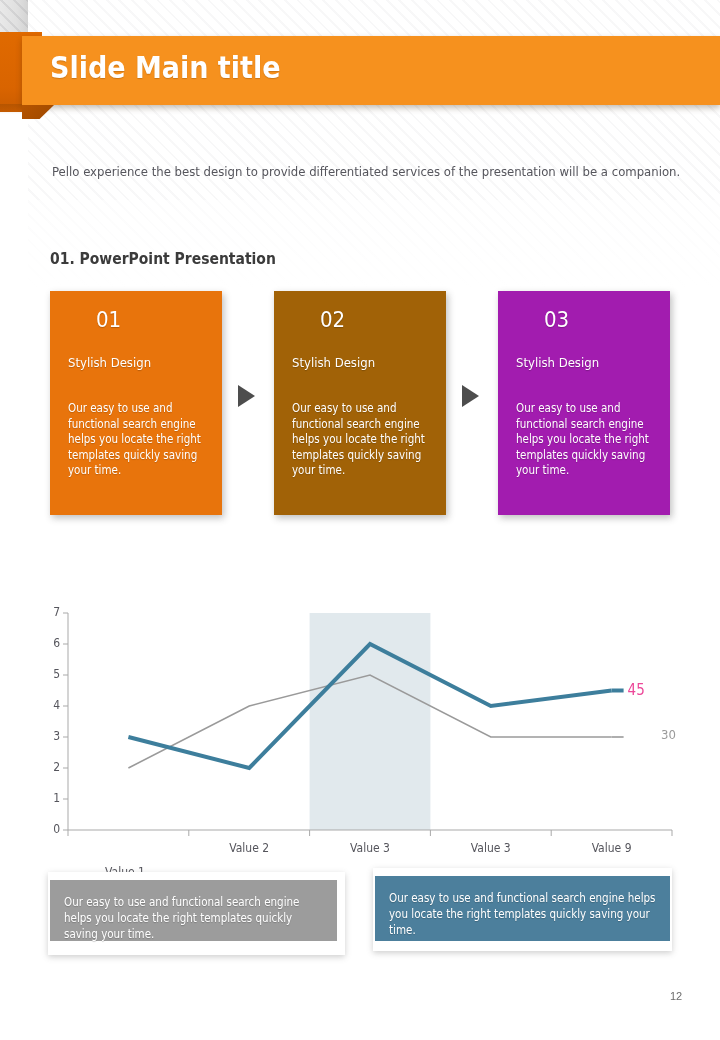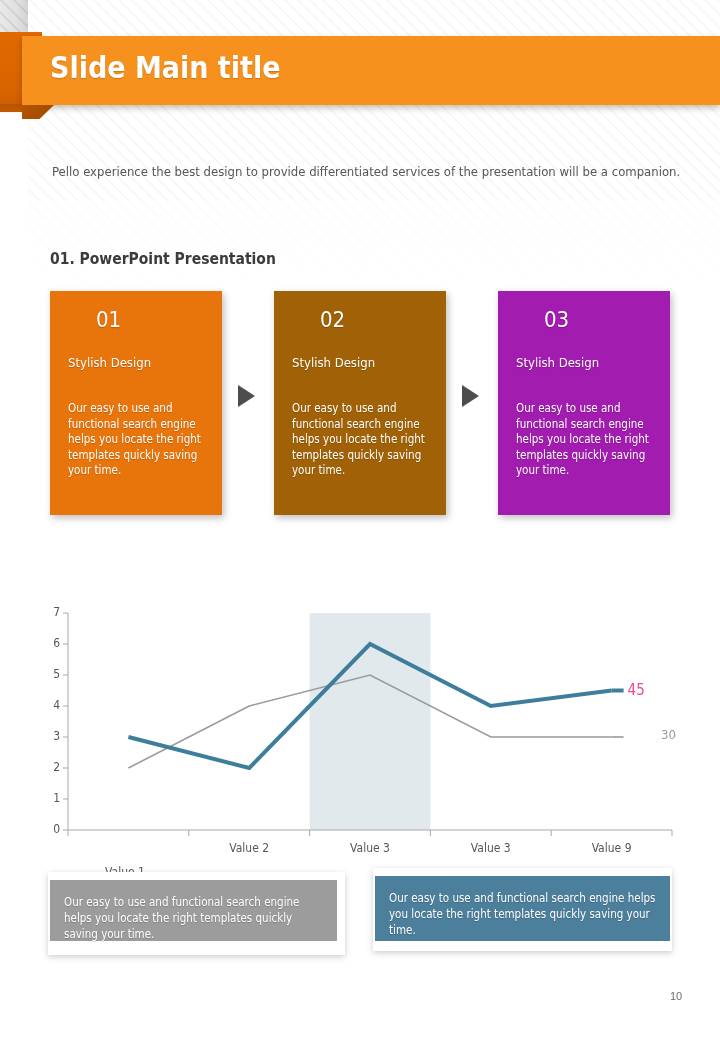--- a/index.html
+++ b/index.html
@@ -245,15 +245,15 @@
   <div class="cap-panel" id="cap-panel-1"></div>
   <div class="cap-box" id="cap-box-1">
     <div class="cap-text">Our easy to use and functional search engine helps you locate the right templates quickly saving your time.</div>
   </div>
 
   <div class="cap-panel" id="cap-panel-2"></div>
   <div class="cap-box" id="cap-box-2">
     <div class="cap-text">Our easy to use and functional search engine helps you locate the right templates quickly saving your time.</div>
   </div>
 
-  <div class="page-num">10</div>
+  <div class="page-num">12</div>
 
 </div>
 
 </body></html>

